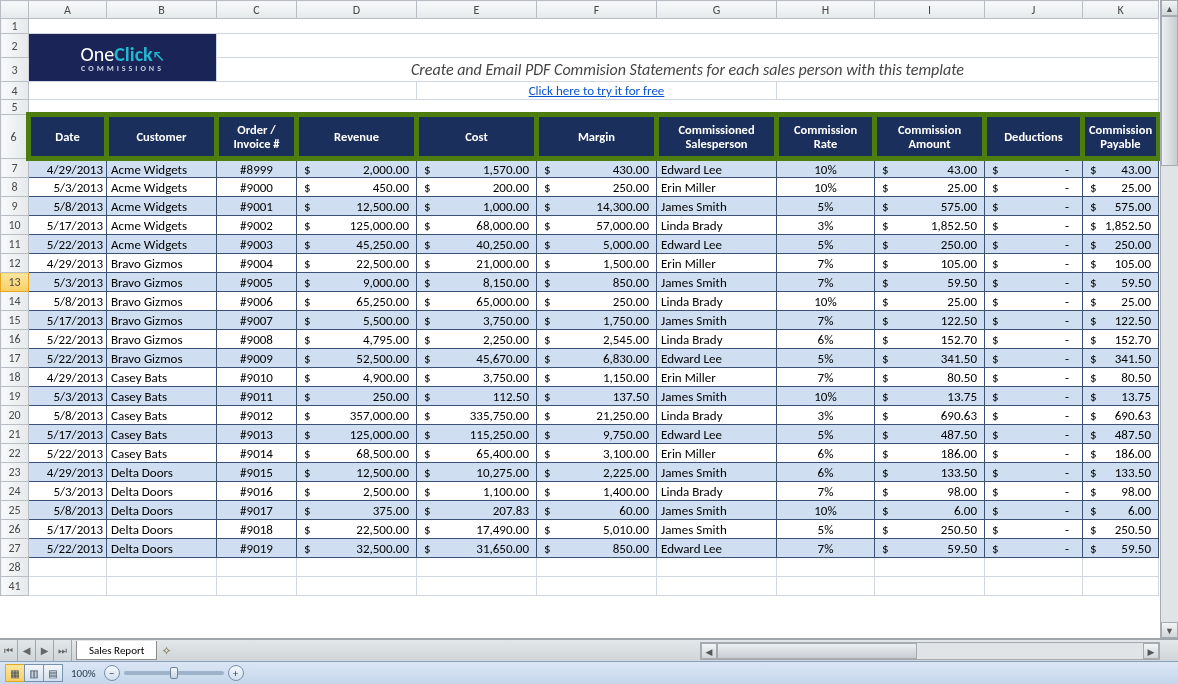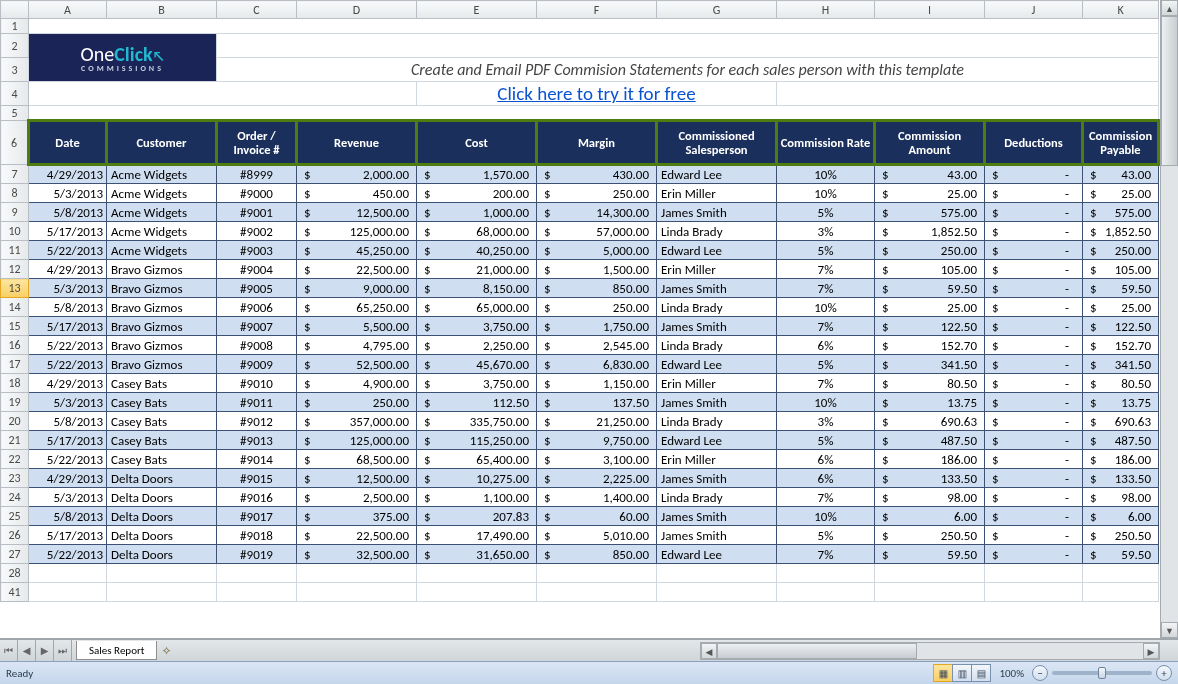--- a/index.html
+++ b/index.html
@@ -20,23 +20,23 @@
 tr.r6 { height: 44px; }
 tr.data { height: 19px; }
 .logo-cell { background: #1a2456; color: #fff; font-weight: bold; }
 .logo-box { display:flex; flex-direction:column; align-items:center; justify-content:center; height:100%; line-height:1; }
 .logo-top { font-size: 20px; }
 .logo-top .one { color:#fff; font-weight:400; }
 .logo-top .click { color:#22b8cf; font-weight:700;margin-top:36px; }
 .logo-top .cur { color:#22b8cf; font-size:14px; }
 .logo-bot { font-size:8px; letter-spacing:3px; color:#c9d0e0; }
 .banner { border: 2px solid #000; text-align: center; font-style: italic; font-size: 16px; color:#444; }
-.link { text-align: center; font-size: 19px; }
+.link { text-align: center; font-size: 13px; }
 .link a { color:#0a53d0; text-decoration: underline; cursor:pointer; }
-.thdr td:not(.row-hdr) { background:#1a2f5c; color:#fff; font-weight:bold; text-align:center; font-size:12.5px; border:3px solid #4d7c0f; padding:2px 2px; line-height:1.1; white-space:normal; vertical-align:middle; }
+.thdr td:not(.row-hdr) { background:#1a2f5c; color:#fff; font-weight:bold; text-align:center; font-size:12.5px; border:5px solid #4d7c0f; padding:2px 2px; line-height:1.1; white-space:normal; vertical-align:middle; }
 .data td:not(.row-hdr) { font-size: 13px; padding: 0 3px; border:1px solid #3d5174; }
 .data.alt td:not(.row-hdr) { background:#cfdef0; }
 .data td.date { text-align:right; }
 .data td.cust { text-align:left; padding-left:4px; }
 .data td.ord { text-align:center; }
 .data td.sp { text-align:left; padding-left:4px; }
 .data td.rate { text-align:center; }
 .money { display:flex; justify-content:space-between; padding:0 4px; }
 .money .s { text-align:left; }
 .money .v { text-align:right; }
@@ -1116,21 +1116,20 @@
     <div class="tab-new">✧</div>
     <div class="hscroll">
       <div class="btn">◀</div>
       <div class="thumb"></div>
       <div style="flex:1"></div>
       <div class="btn">▶</div>
     </div>
   </div>
 
   <div class="status">
-    <div class="left">Ready</div>
     <div class="view-btn active">▦</div>
     <div class="view-btn">▥</div>
     <div class="view-btn">▤</div>
     <div style="width:8px"></div>
     <span>100%</span>
     <div class="zoom">
       <div class="zoom-btn">−</div>
       <div class="zoom-track">
           <div class="zoom-thumb"></div>
         </div>

